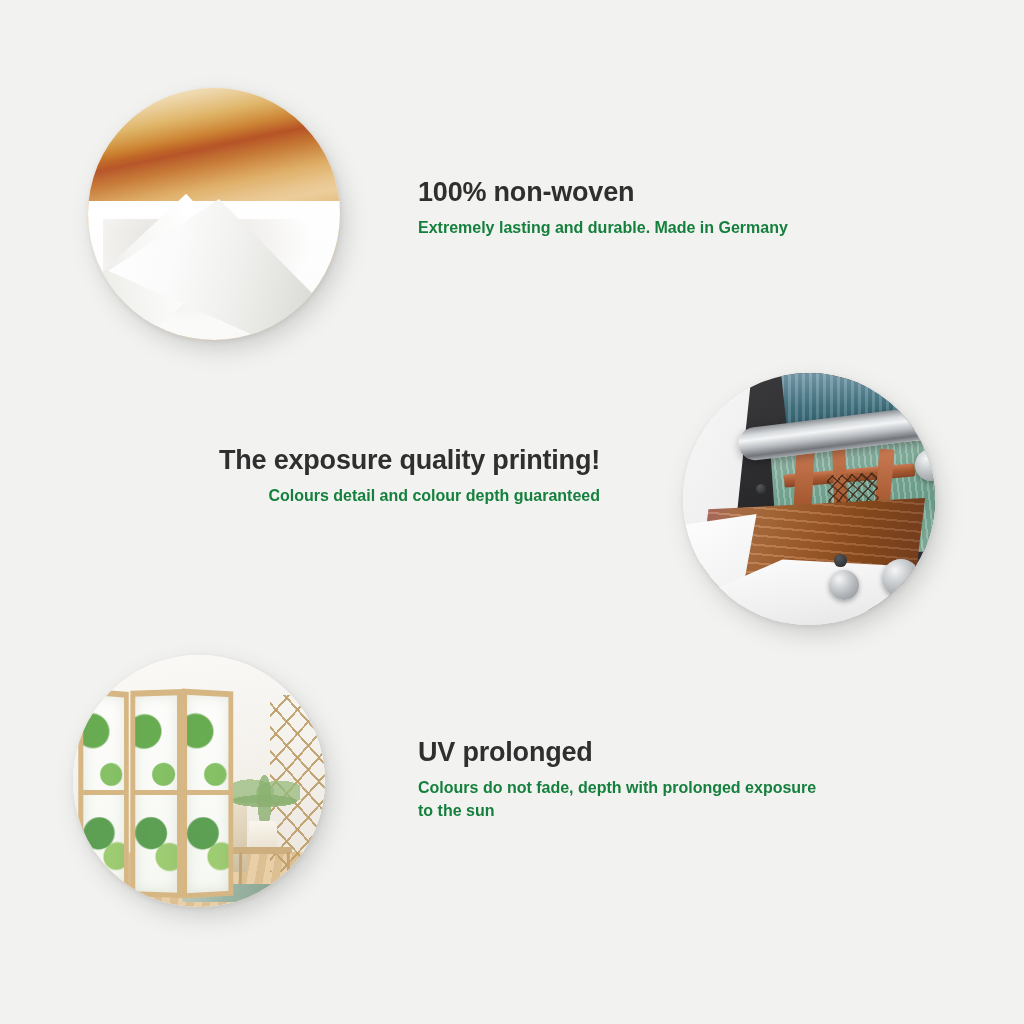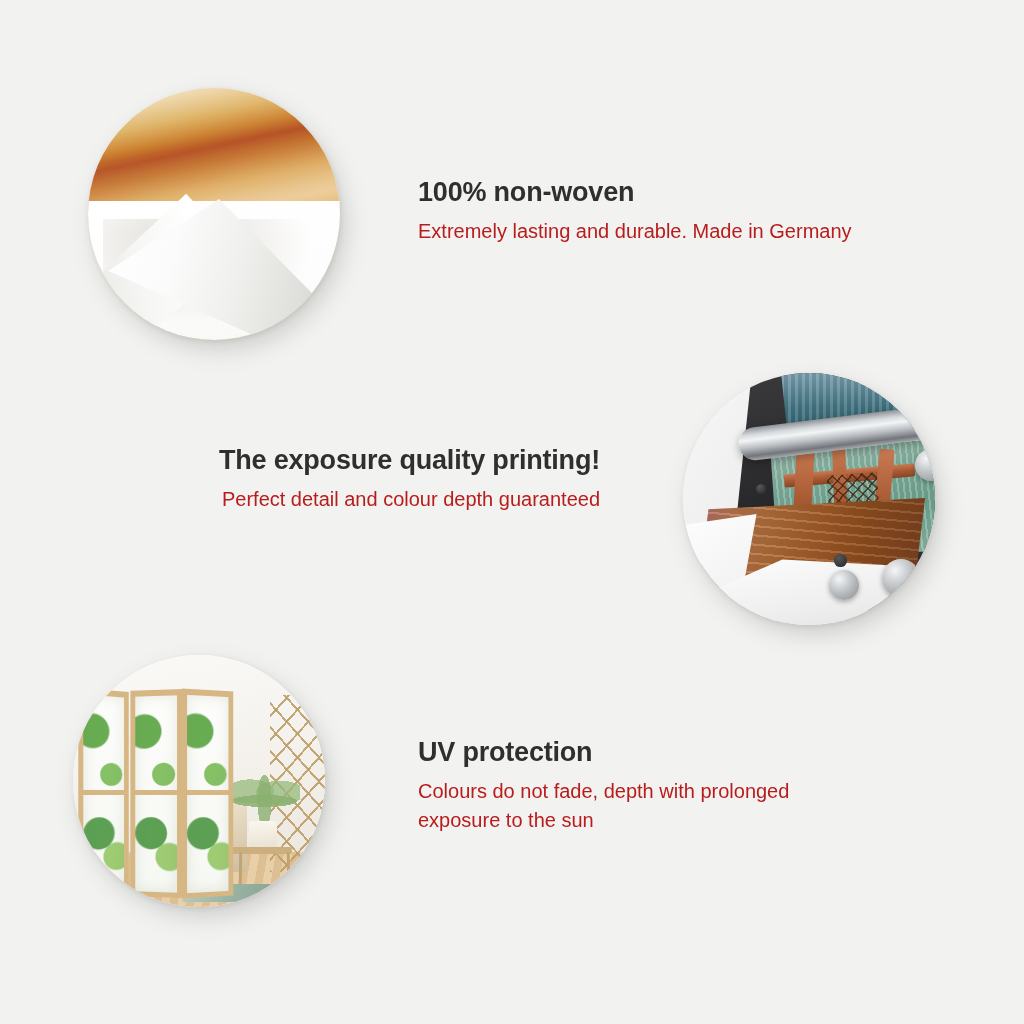--- a/index.html
+++ b/index.html
@@ -403,23 +403,23 @@
   .feature-heading {
     margin: 0;
     font-size: 27px;
     font-weight: bold;
     color: #2f2f2f;
     letter-spacing: -0.2px;
     line-height: 1.2;
   }
   .feature-sub {
     margin: 9px 0 0 0;
-    font-size: 20px;
-    font-weight: normal;
-    color: #b91c1c;
+    font-size: 16px;
+    font-weight: bold;
+    color: #15803d;
     line-height: 1.42;
   }
 
   #text-nonwoven { left: 418px; top: 176px; width: 440px; text-align: left; }
   #text-printing { left: 180px; top: 444px; width: 420px; text-align: right; }
   #text-uv       { left: 418px; top: 736px; width: 400px; text-align: left; }
 </style>
 </head>
 <body>
 
@@ -435,21 +435,21 @@
     </div>
   </div>
 
   <div class="feature-text" id="text-nonwoven">
     <h2 class="feature-heading">100% non-woven</h2>
     <p class="feature-sub">Extremely lasting and durable. Made in Germany</p>
   </div>
 
   <div class="feature-text" id="text-printing">
     <h2 class="feature-heading">The exposure quality printing!</h2>
-    <p class="feature-sub">Perfect detail and colour depth guaranteed</p>
+    <p class="feature-sub">Colours detail and colour depth guaranteed</p>
   </div>
 
   <div class="medallion" id="medallion-printing">
     <div class="art">
       <div class="pp-bg"></div>
       <div class="pp-dark-panel"></div>
       <div class="pp-dark-right"></div>
       <div class="pp-print-top"></div>
       <div class="pp-print-mid"></div>
       <div class="pp-rail r4"></div>
@@ -482,17 +482,17 @@
       <div class="rm-rug"></div>
       <div class="rm-screen">
         <div class="rm-panel"></div>
         <div class="rm-panel"></div>
         <div class="rm-panel"></div>
       </div>
     </div>
   </div>
 
   <div class="feature-text" id="text-uv">
-    <h2 class="feature-heading">UV protection</h2>
+    <h2 class="feature-heading">UV prolonged</h2>
     <p class="feature-sub">Colours do not fade, depth with prolonged exposure to the sun</p>
   </div>
 
 </div>
 
 </body></html>

